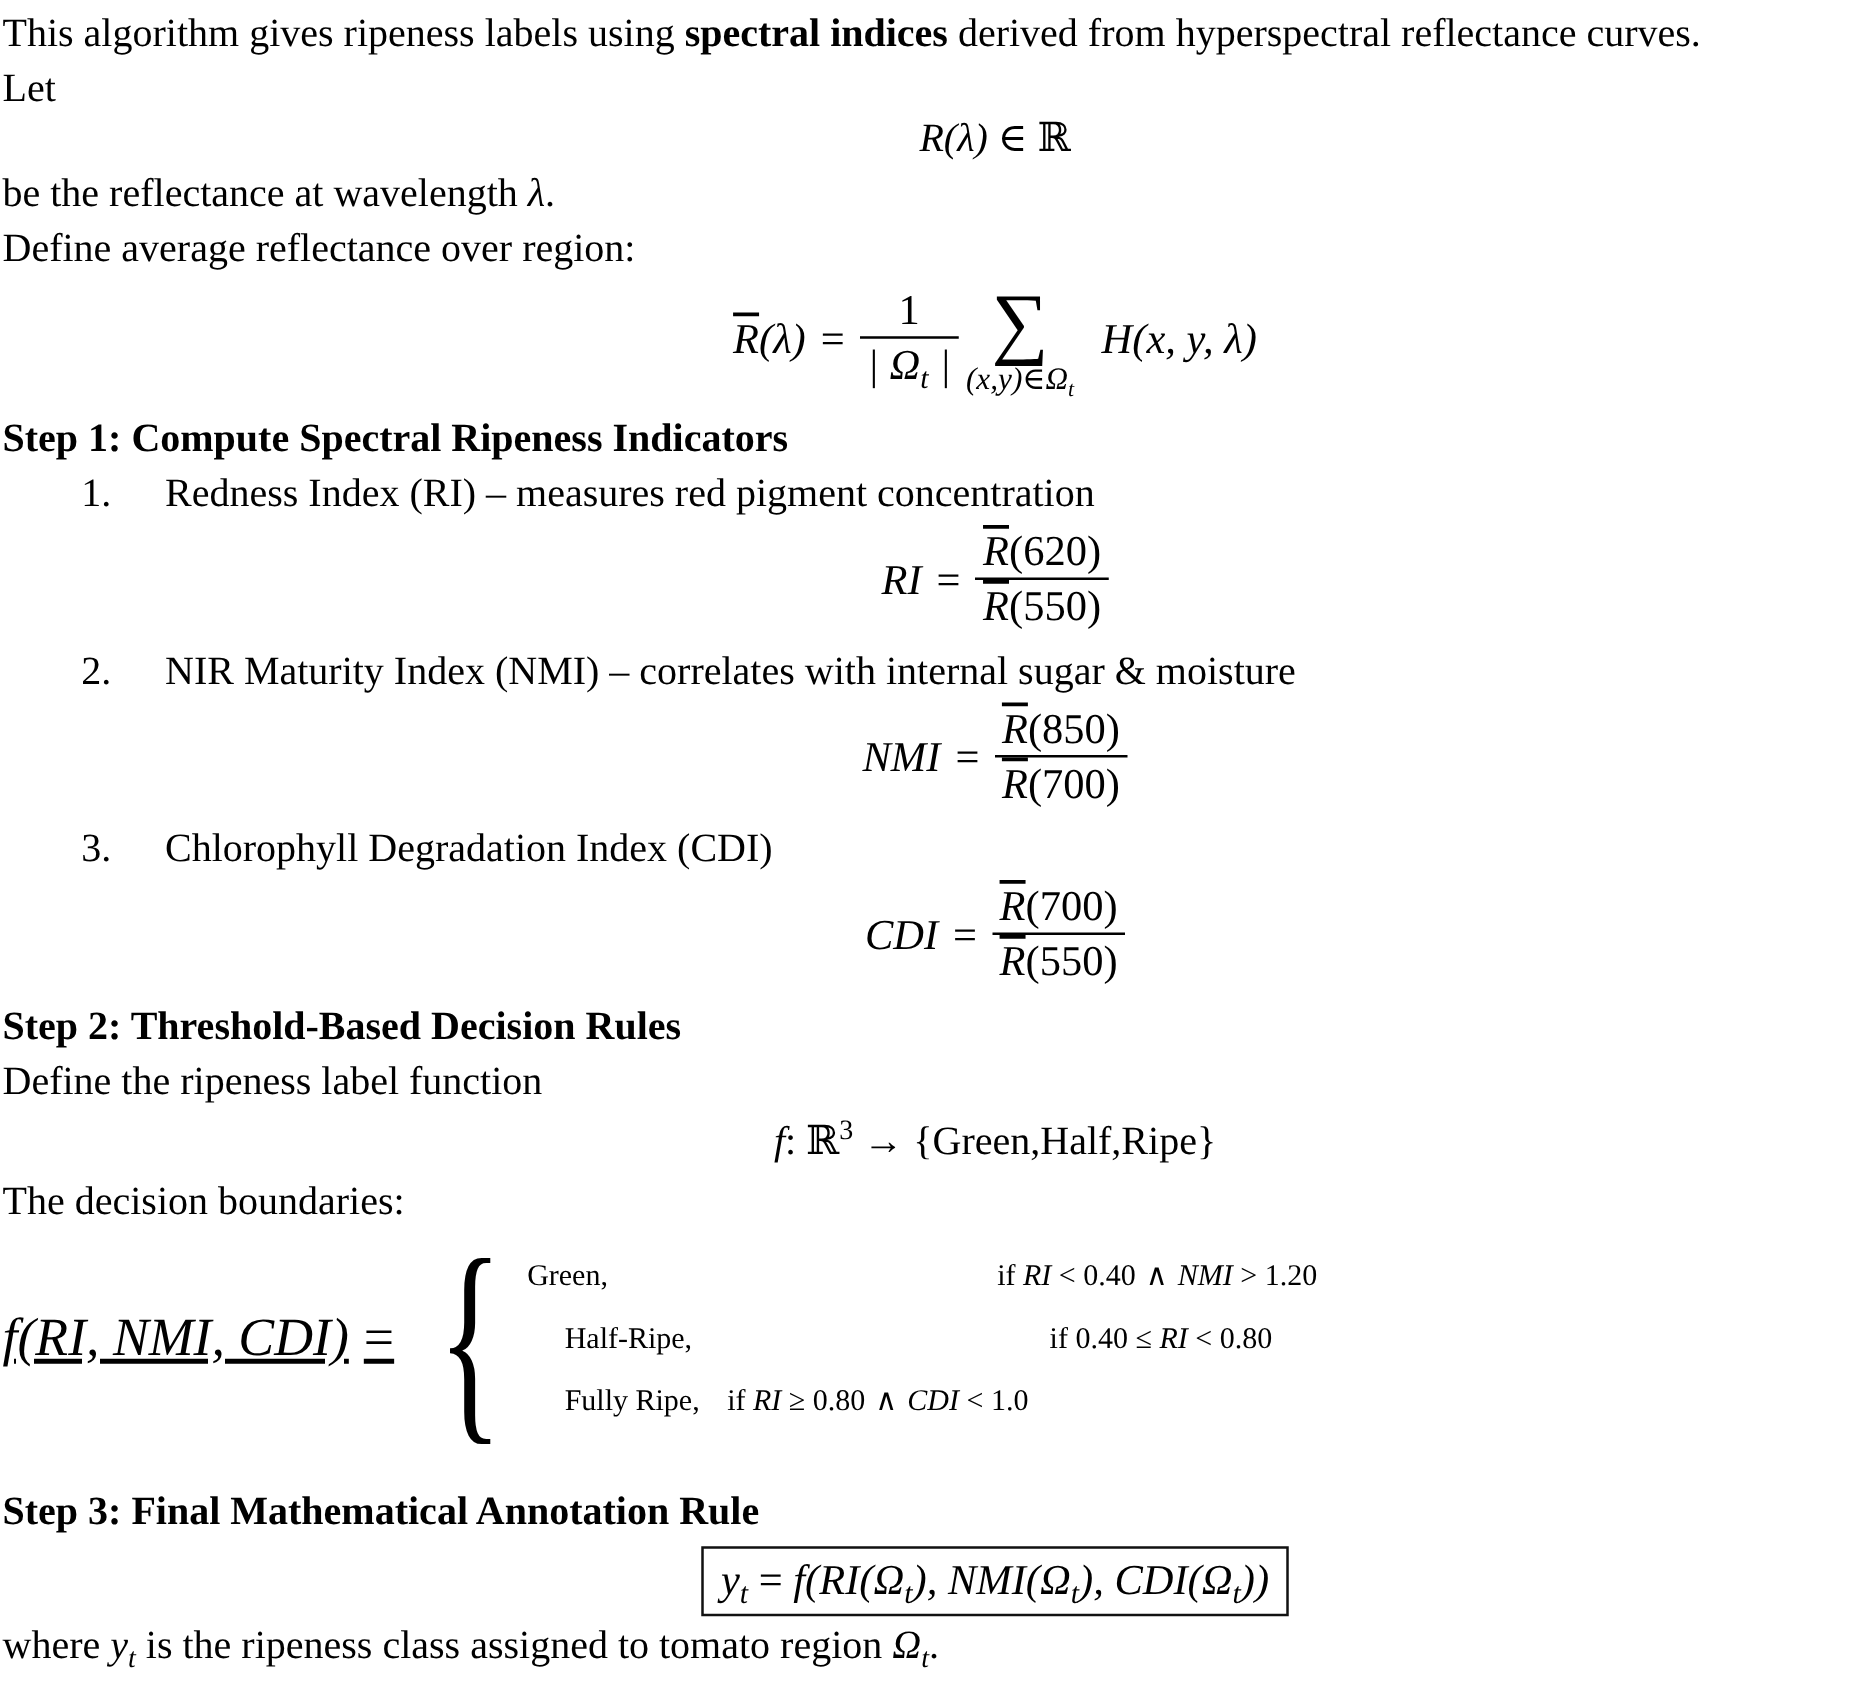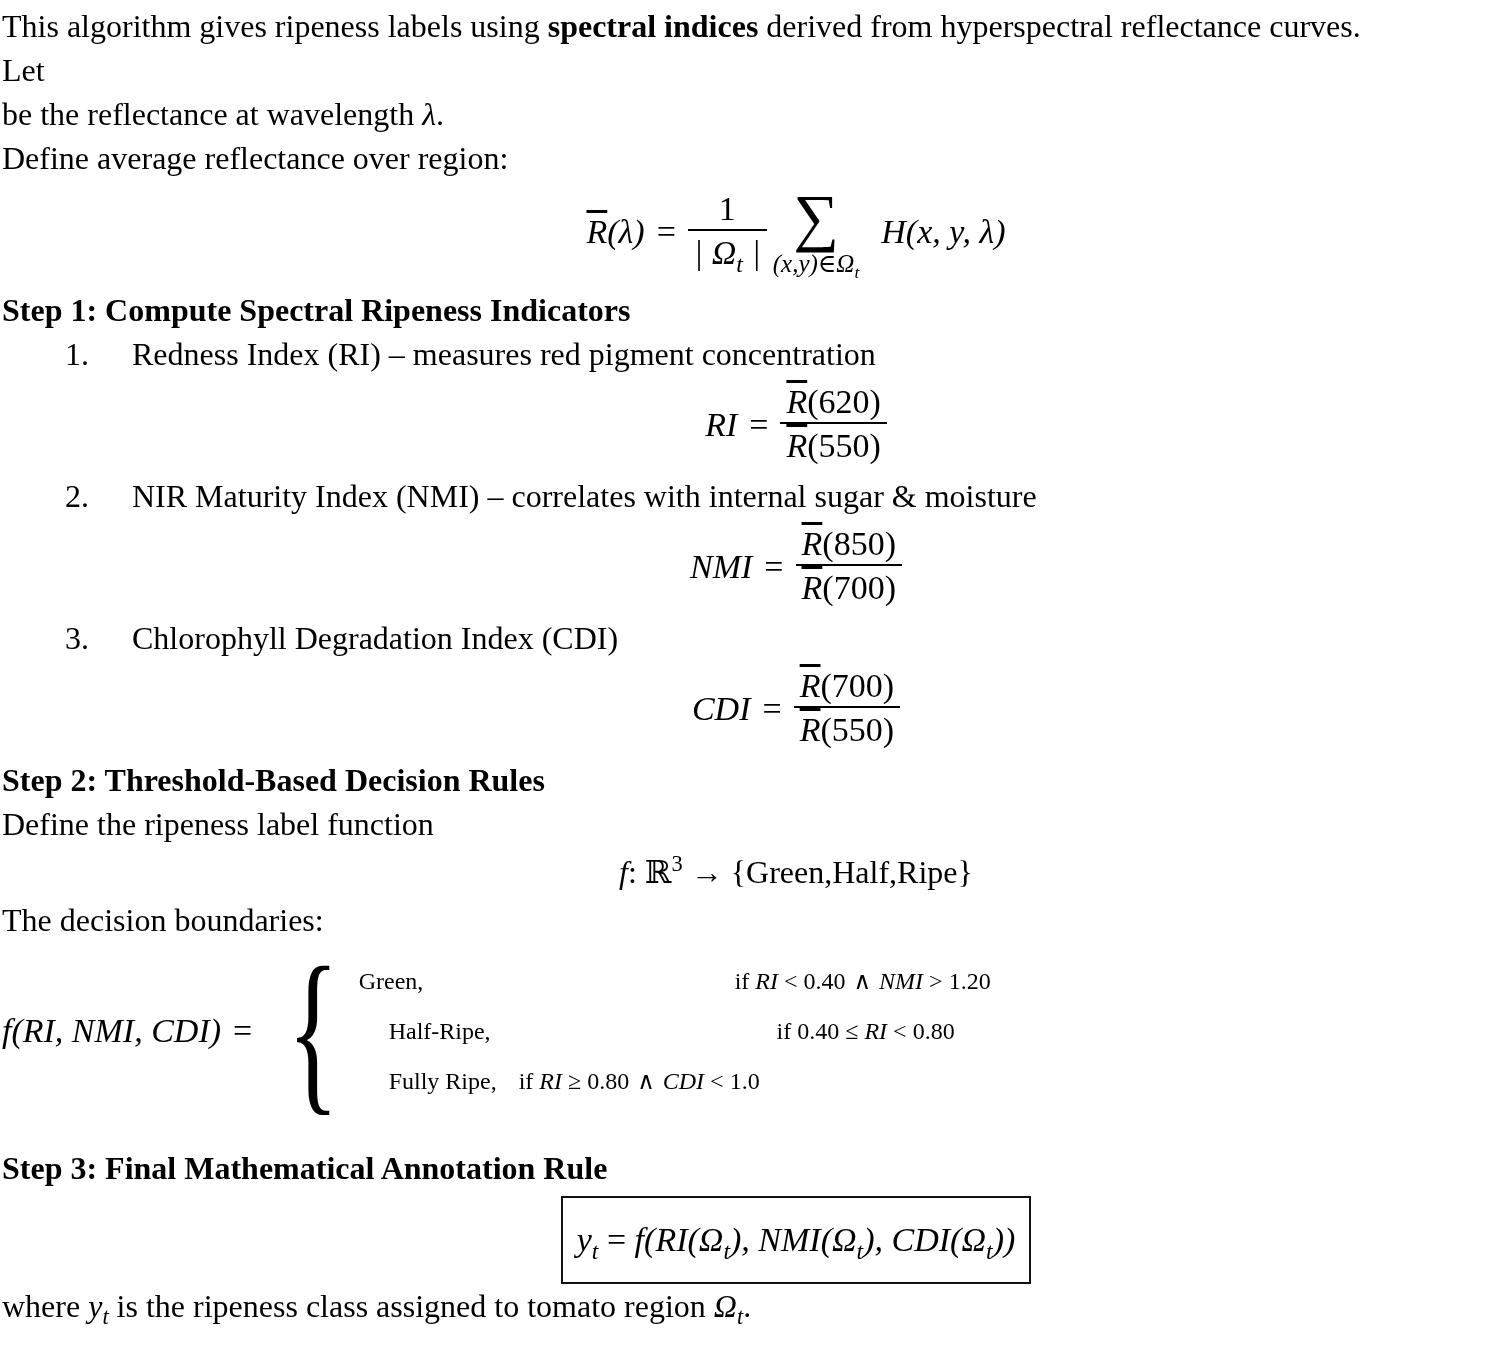--- a/index.html
+++ b/index.html
@@ -30,41 +30,42 @@
   .sumsym{font-size:64px;line-height:64px;font-style:normal;}
   .sumunder{font-size:25px;line-height:28px;}
   .summand{margin-left:16px;}
   
   .li{display:flex;}
   .li-num{width:67px;padding-left:63px;flex:none;}
   
   .mapf{line-height:48px;margin:2px 0;}
   
   .cases{display:flex;align-items:center;margin-top:14px;height:150px;}
-  .cases-lhs{font-size:34px;flex:none;}
+  .cases-lhs{font-size:43px;flex:none;text-decoration:underline;}
   .brace{font-size:180px;line-height:150px;font-weight:400;transform:scaleX(0.6);transform-origin:center;flex:none;margin:0 2px 0 6px;}
   .cases-col{width:632px;font-size:24px;}
   .crow{display:flex;justify-content:space-between;align-items:baseline;height:50px;line-height:50px;}
   .crow.r2{padding-left:30px;padding-right:36px;}
   .crow.r3{justify-content:flex-start;padding-left:30px;}
   .crow.r3 .clabel{margin-right:22px;}
   .wedge{margin:0 8px;}
   
   .step3-hd{margin-top:40px;}
   .boxwrap{margin-top:6px;line-height:56px;}
-  .fbox{display:inline-block;border:2px solid #111;padding:16px 14px;font-size:34px;line-height:52px;}
+  .fbox{display:inline-block;border:2px solid #111;padding:0 14px;font-size:34px;line-height:52px;}
 </style>
 </head>
 <body>
 
 <div class="page">
 
   <div class="bline"><span>This algorithm gives ripeness labels using </span><b>spectral indices</b><span> derived from hyperspectral reflectance curves.</span></div>
   <div class="bline">Let</div>
 
+  <div class="disp-text" style="margin-top:-4px;"><span class="mi">R(λ)</span><span class="up"> ∈ ℝ</span></div>
 
   <div class="bline"><span>be the reflectance at wavelength </span><span class="mi">λ</span><span>.</span></div>
 
 
   <div class="bline">Define average reflectance over region:</div>
 
   <div class="disp-flex avgf">
     <span><span class="mi ovl">R</span><span class="mi">(λ)</span></span>
     <span class="up eqsign">=</span>
     <span class="frac">

